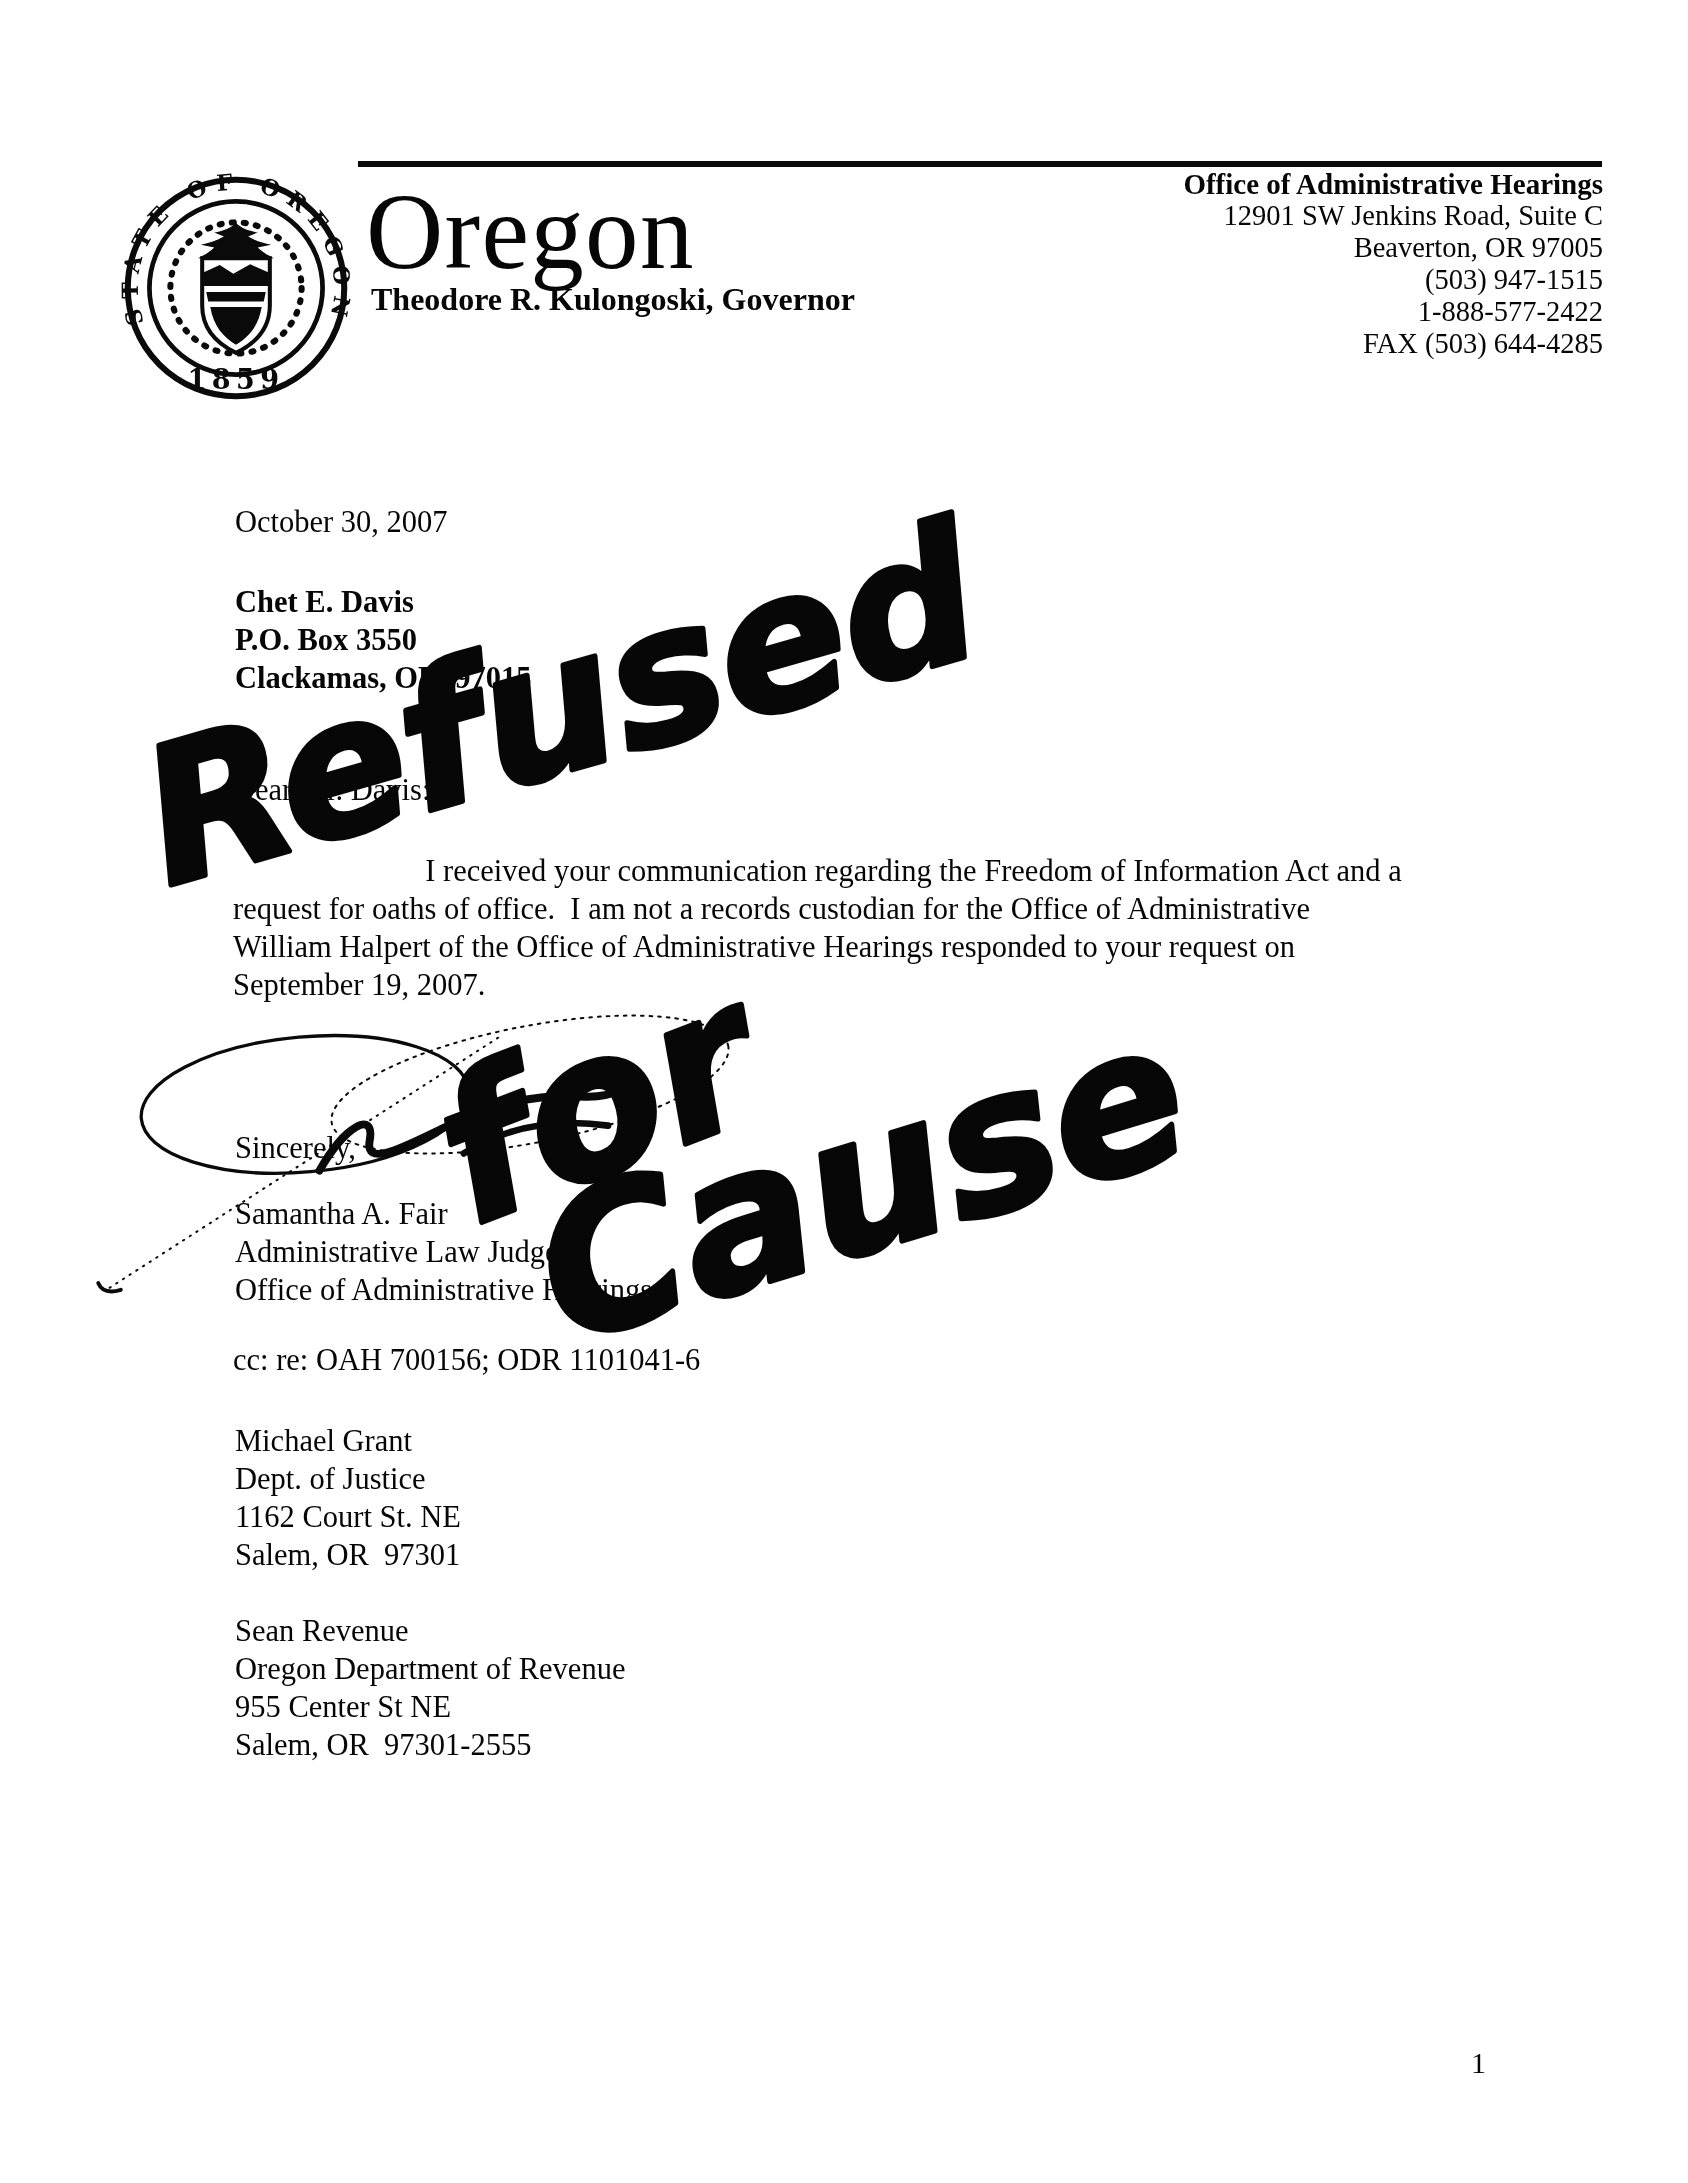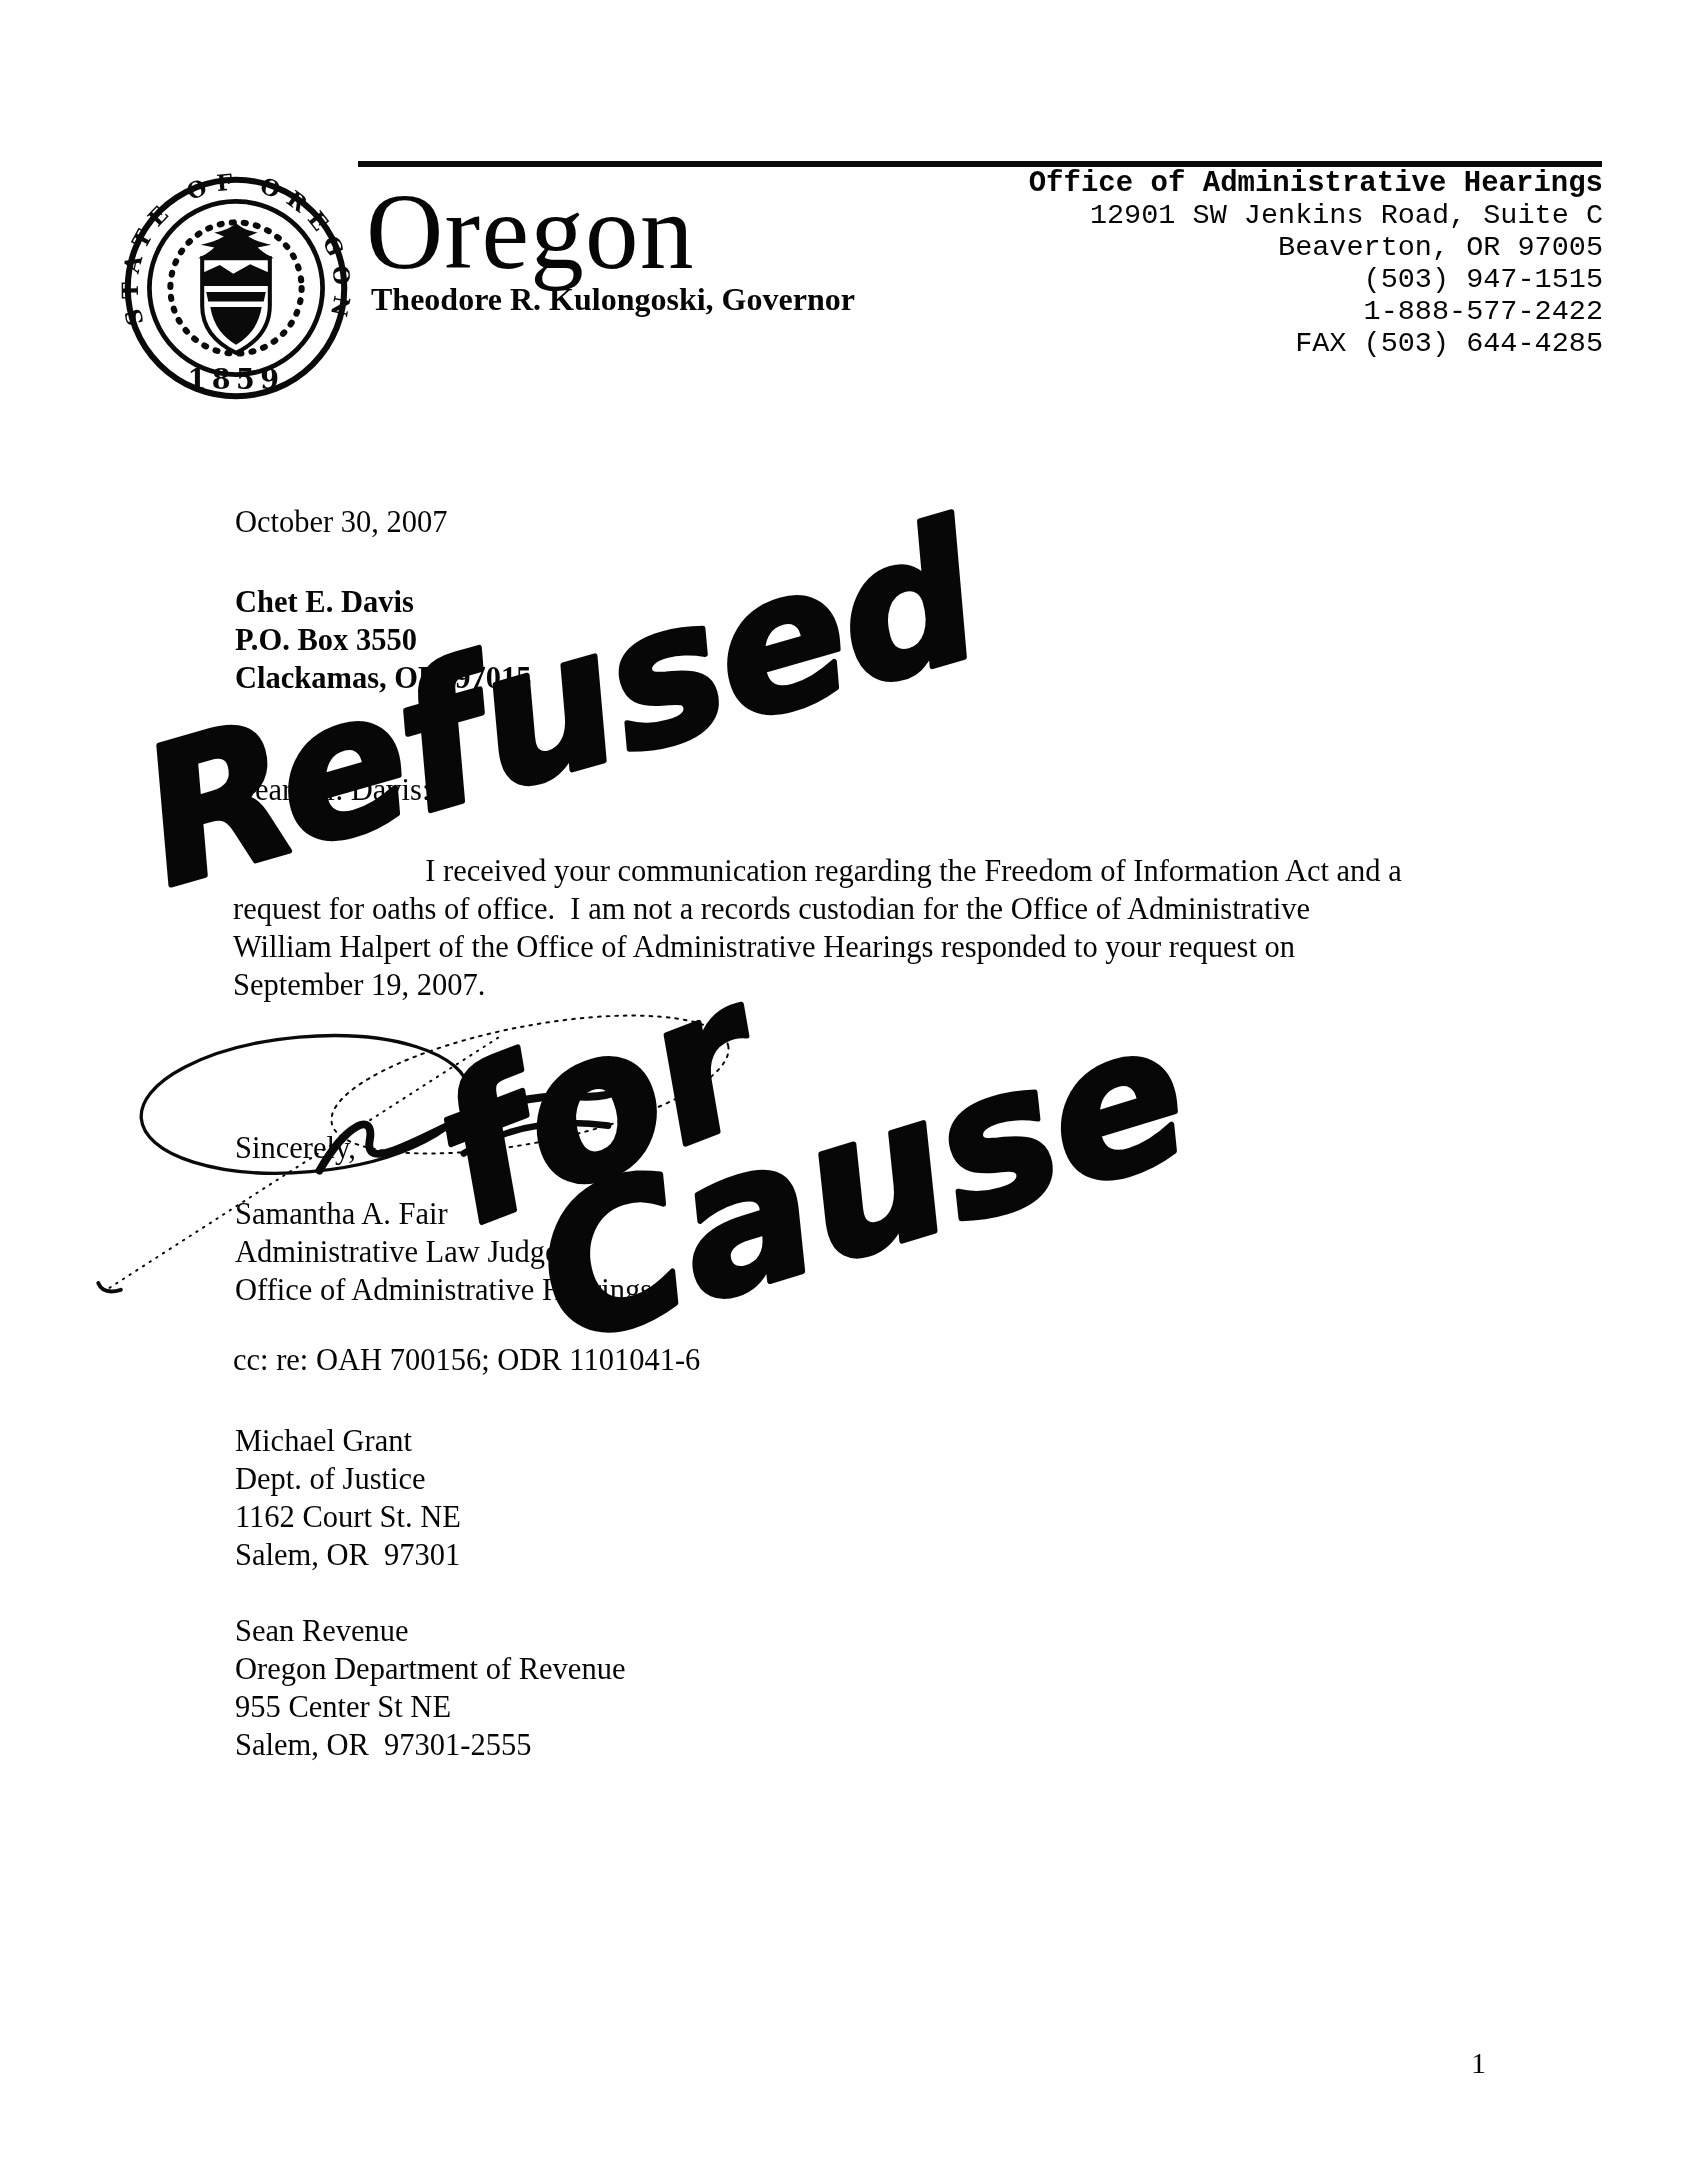--- a/index.html
+++ b/index.html
@@ -26,21 +26,20 @@
     letter-spacing:1.3px;
     margin-top:8px;
   }
   .governor {
     position:absolute; left:371px; top:283px;
     font-size:32px; font-weight:bold; line-height:1;
   }
   .office-block {
     position:absolute; left:914px; top:168px; width:689px;
     text-align:right;
-    font-family:Liberation Mono, monospace;
   }
   .office-block .line { font-size:28.5px; line-height:32px; }
   .office-block .office-name { font-weight:bold; font-size:29px; }
 
   
   .date-line     { position:absolute; left:235px; top:505px;  font-size:30.5px; }
   .recipient     { position:absolute; left:235px; top:583px;font-weight:bold; }
   .recipient .line { font-size:30.5px; line-height:38px; }
   .salutation    { position:absolute; left:233px; top:773px; font-size:30.5px; }
   .body-par      { position:absolute; left:233px; top:852px; width:1258px; }

